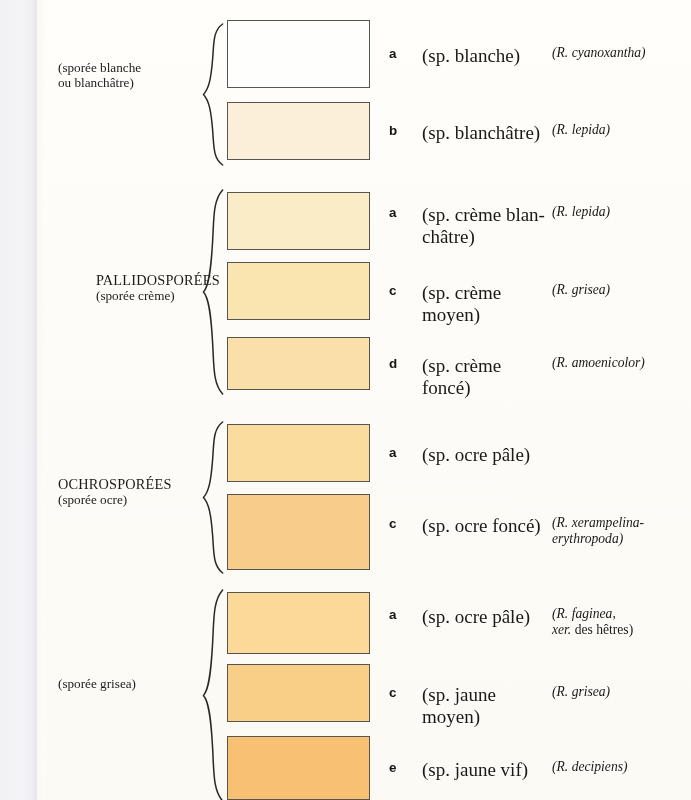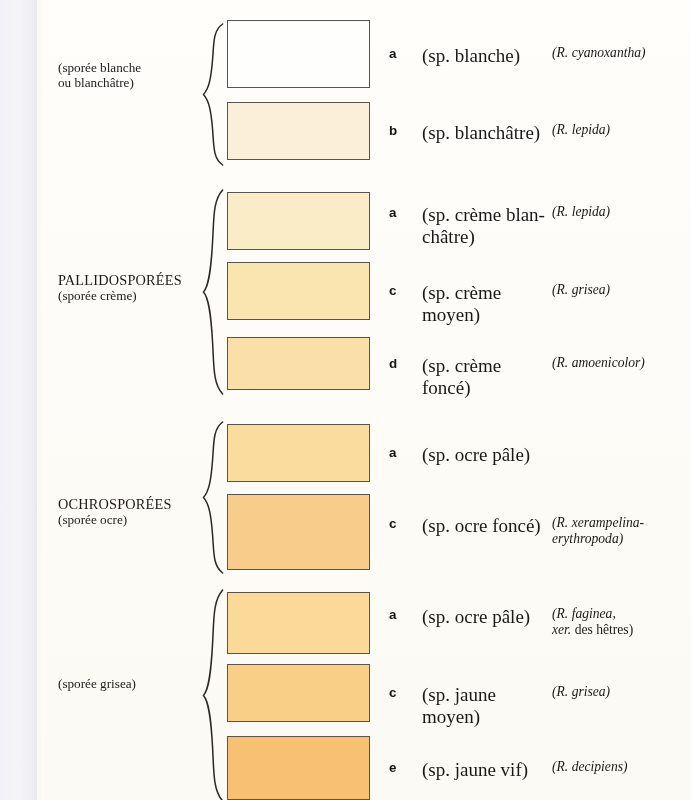--- a/index.html
+++ b/index.html
@@ -180,21 +180,21 @@
                 <div>(sp. blanchâtre)</div>
               </div>
               <div class="species">
                 <div>(R. lepida)</div>
               </div>
             </div>
           </div>
         </div>
       </div>
       <div class="group" style="top: 0px;">
-        <div class="group-label" style="top: 272px;">
+        <div class="group-label" style="top: 272px; margin-left: 38px;">
           <div class="group-title">PALLIDOSPORÉES</div>
           <div class="group-sub">(sporée crème)</div>
         </div>
         <div class="brace" style="top: 188px; height: 208px;">
           <svg viewBox="0 0 24 208" preserveAspectRatio="none" xmlns="http://www.w3.org/2000/svg">
       <path d="M 20.64 2
      C 11.040000000000001 12.48, 12 29.120000000000005, 10.56 54.08
      C 9.120000000000001 79.04, 7.199999999999999 98, 1.44 104
      C 7.199999999999999 110, 9.120000000000001 128.96, 10.56 153.92
      C 12 178.88, 11.040000000000001 195.51999999999998, 20.64 206" fill="none" stroke="#2a2724" stroke-width="1.5" stroke-linecap="round" stroke-linejoin="round"></path>
@@ -238,21 +238,21 @@
                 <div>(sp. crème foncé)</div>
               </div>
               <div class="species">
                 <div>(R. amoenicolor)</div>
               </div>
             </div>
           </div>
         </div>
       </div>
       <div class="group" style="top: 0px;">
-        <div class="group-label" style="top: 496px;">
+        <div class="group-label" style="top: 476px;">
           <div class="group-title">OCHROSPORÉES</div>
           <div class="group-sub">(sporée ocre)</div>
         </div>
         <div class="brace" style="top: 420px; height: 155px;">
           <svg viewBox="0 0 24 155" preserveAspectRatio="none" xmlns="http://www.w3.org/2000/svg">
       <path d="M 20.64 2
      C 11.040000000000001 9.299999999999999, 12 21.700000000000003, 10.56 40.300000000000004
      C 9.120000000000001 58.9, 7.199999999999999 71.5, 1.44 77.5
      C 7.199999999999999 83.5, 9.120000000000001 96.1, 10.56 114.7
      C 12 133.3, 11.040000000000001 145.7, 20.64 153" fill="none" stroke="#2a2724" stroke-width="1.5" stroke-linecap="round" stroke-linejoin="round"></path>

